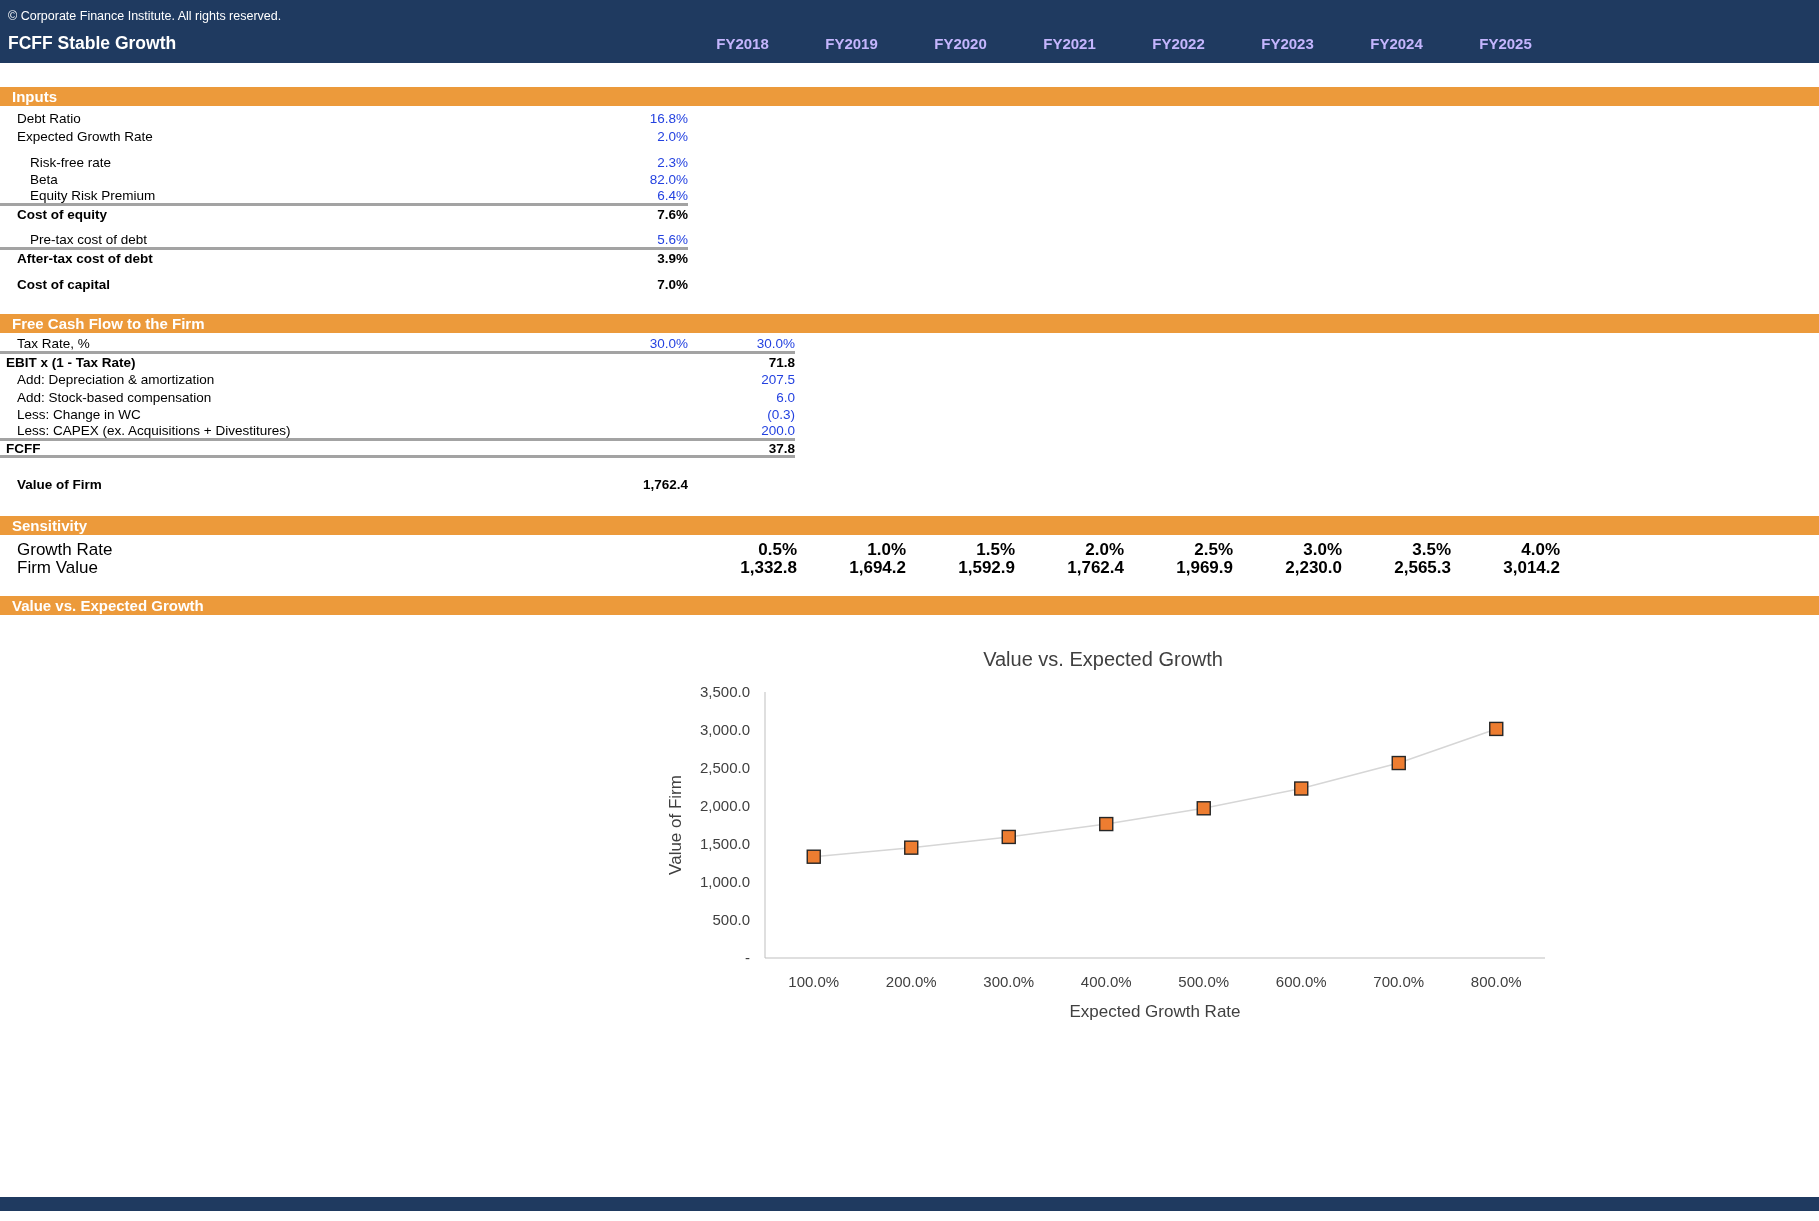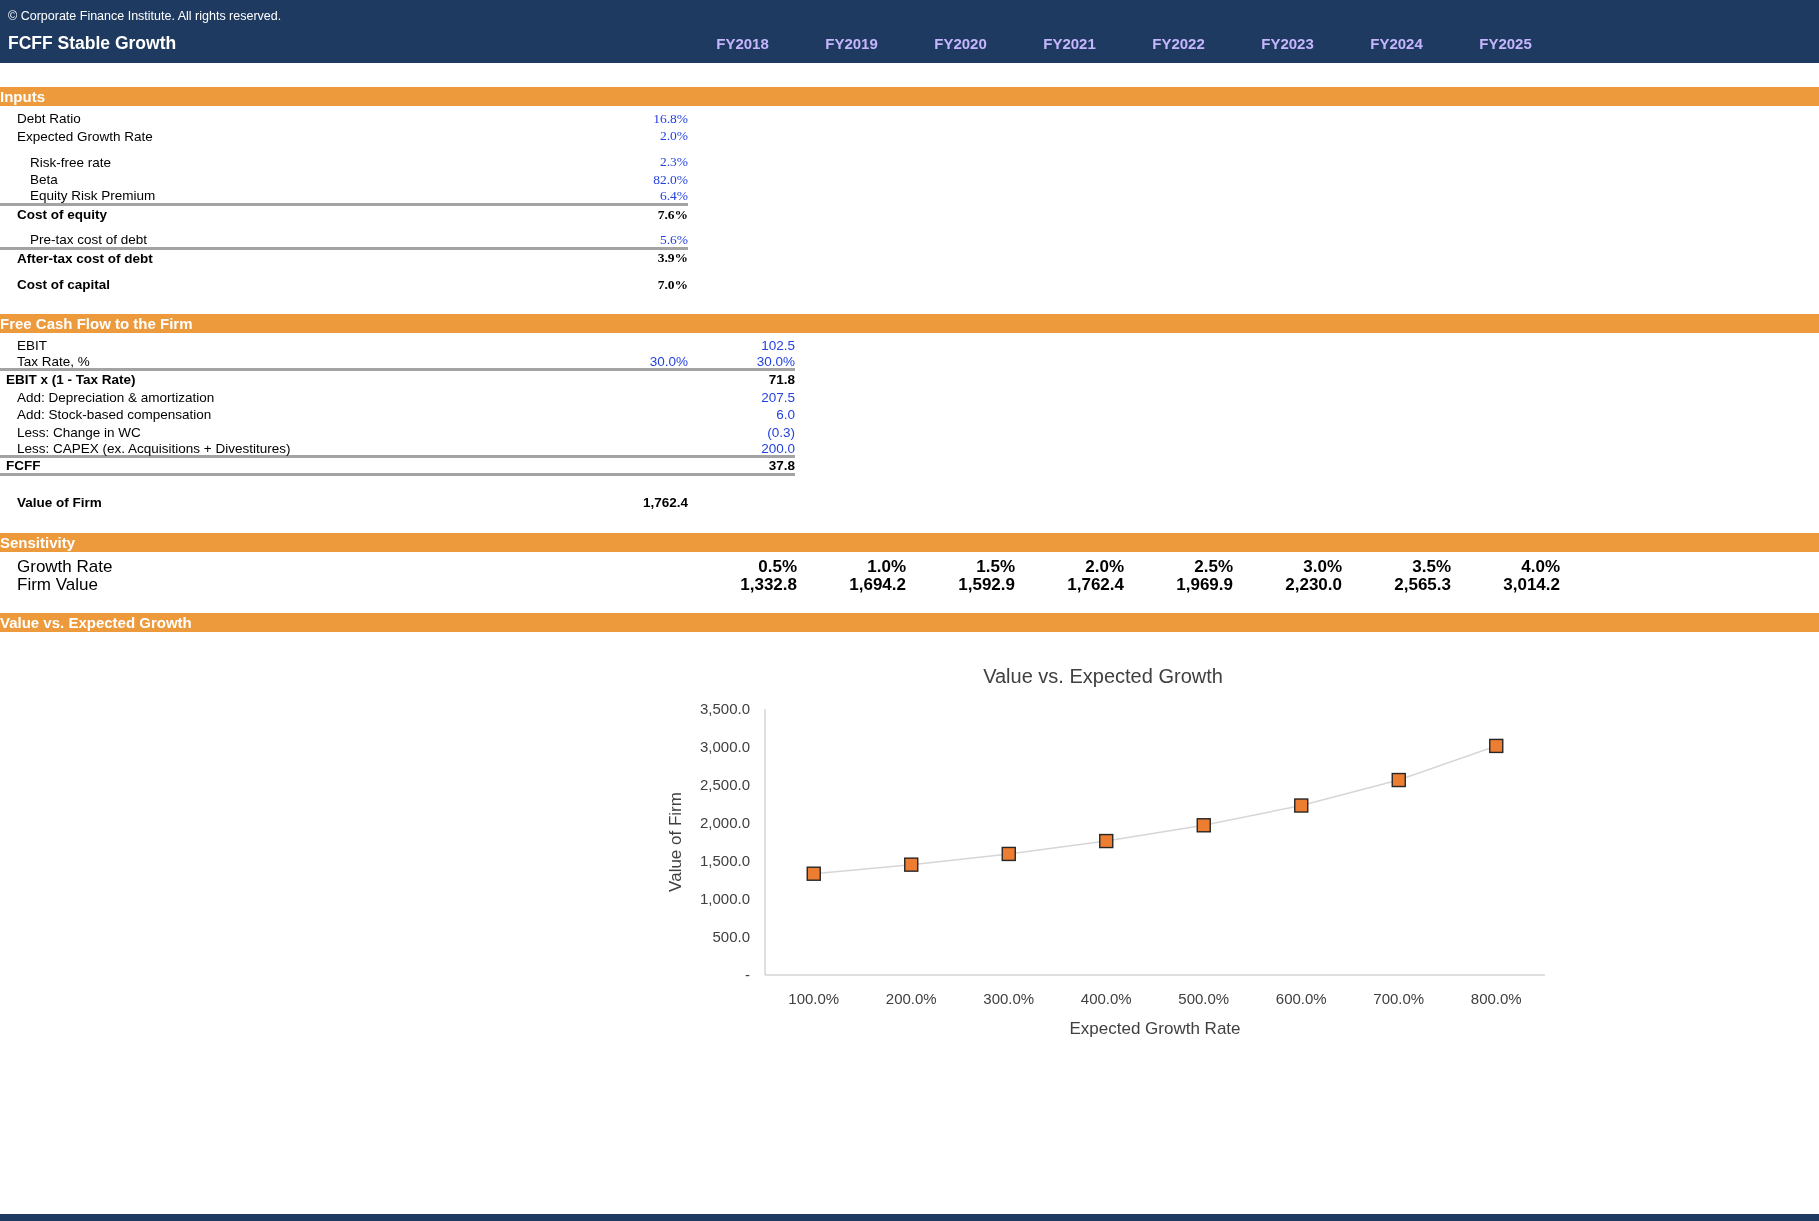--- a/index.html
+++ b/index.html
@@ -10,32 +10,32 @@
   .copyright { font-size:12.5px; height:20px; line-height:16px; }
   .title-row { display:flex; align-items:center; height:30px; }
   .sheet-title { flex:0 0 680px; font-size:17.5px; font-weight:bold; }
   .year-cols { display:flex; }
   .year-cell { width:109px; text-align:center; font-weight:bold; font-size:15px; color:#c4b5fd; }
 
   .gap { width:100%; background:#fff; }
   .g1 { height:24px; } .g2 { height:20px; } .g3 { height:22px; } .g4 { height:19px; }
 
   .band { background:var(--band-orange,#EC9A3B); color:#fff; font-weight:bold;
-          font-size:15px; height:19px; line-height:19px; padding-left:0; }
+          font-size:15px; height:19px; line-height:19px; padding-left:12px; }
 
   .rows { padding-top:4px; }
   .row { display:flex; align-items:center; height:17.4px; font-size:13.5px; }
   .inputs .row { width:688px; }
   .fcff .row { width:795px; }
   .row.rule { border-bottom:3px solid #a3a3a3; }
   .vspace { height:9px; }
   .lbl { flex:1; white-space:nowrap; }
   .ind0 { padding-left:6px; } .ind1 { padding-left:17px; } .ind2 { padding-left:30px; }
   .c1, .c2 { text-align:right; white-space:nowrap; }
-  .inputs .c1 { width:90px;font-family:Liberation Serif, serif; }
+  .inputs .c1 { width:90px; }
   .fcff .c1 { width:107px; }
   .fcff .c2 { width:107px; }
   .blue { color:var(--input-blue,#2442E0); }
   .bold { font-weight:bold; color:#000; }
 
   .sens { padding-top:6px; }
   .sens-row { display:flex; align-items:center; height:18px; font-size:17px; }
   .sens-lbl { width:688px; padding-left:17px; }
   .sens-cell { width:109px; text-align:right; font-weight:bold; }
 
@@ -115,25 +115,20 @@
       <div class="row">
         <span class="lbl ind1 bold">Cost of capital</span>
         <span class="c1 bold">7.0%</span>
       </div>
     </div>
 
   <div class="gap g2"></div>
 
   <div class="band">Free Cash Flow to the Firm</div>
   <div class="rows fcff" id="fcff-rows">
-      <div class="row">
-        <span class="lbl ind1">EBIT</span>
-        <span class="c1 blue"></span>
-        <span class="c2 blue">102.5</span>
-      </div>
       <div class="row rule">
         <span class="lbl ind1">Tax Rate, %</span>
         <span class="c1 blue">30.0%</span>
         <span class="c2 blue">30.0%</span>
       </div>
       <div class="row">
         <span class="lbl ind0 bold">EBIT x (1 - Tax Rate)</span>
         <span class="c1 bold"></span>
         <span class="c2 bold">71.8</span>
       </div>

